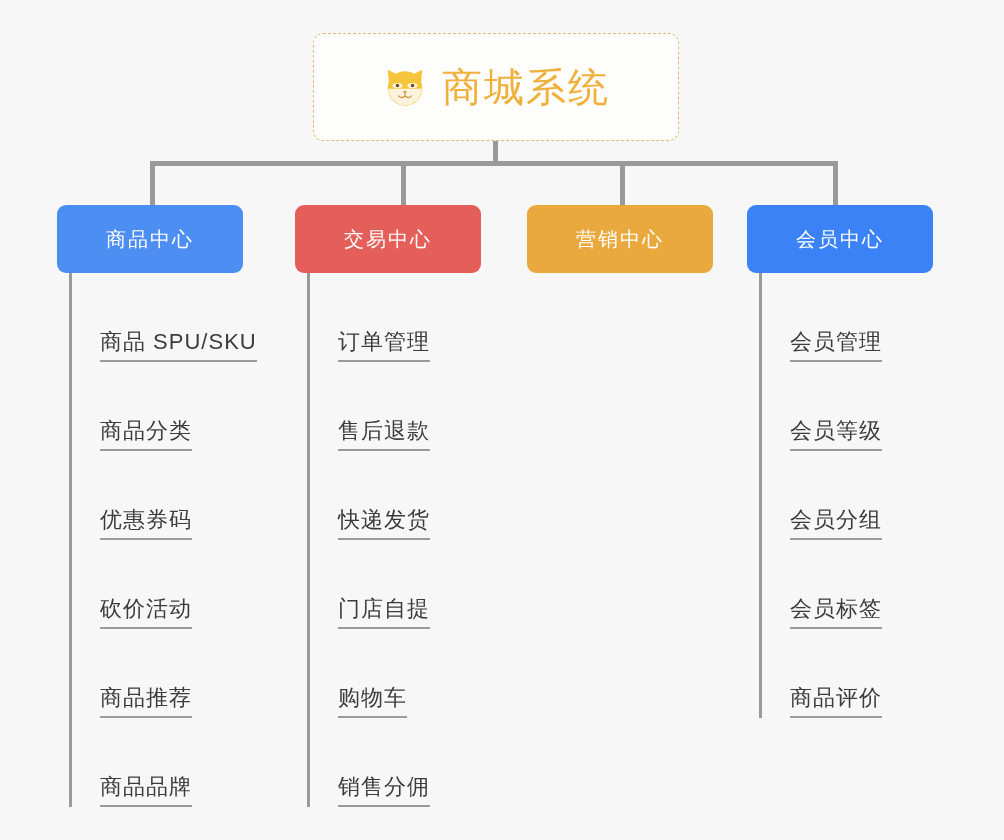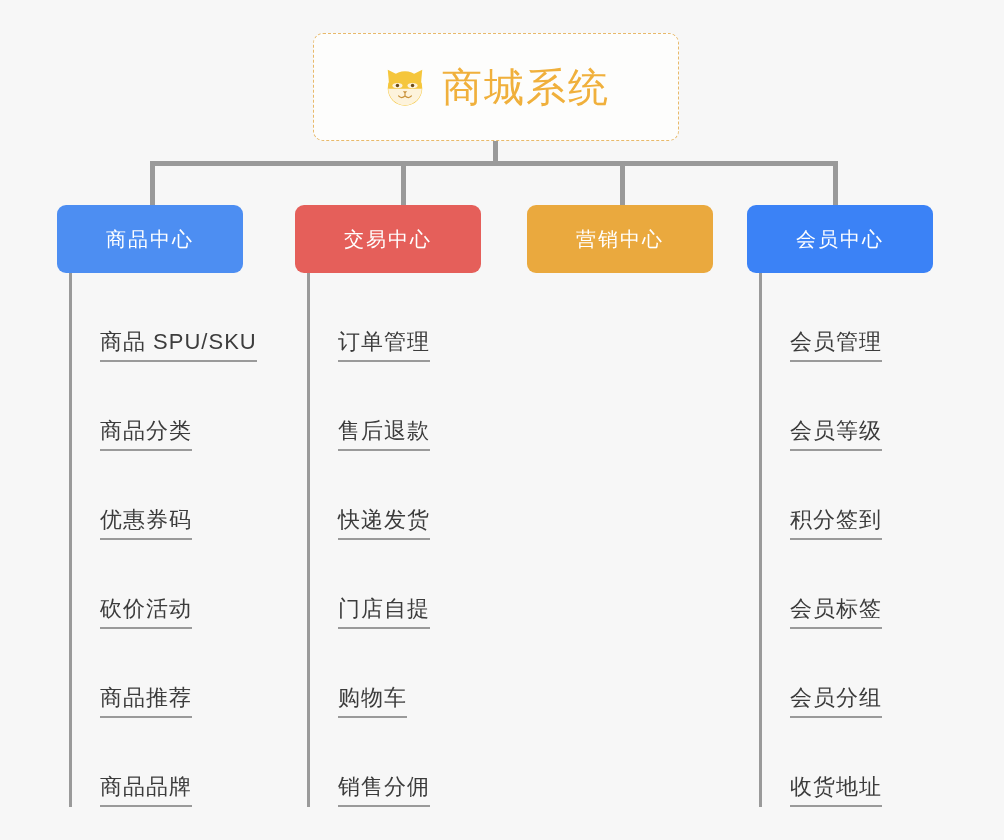--- a/index.html
+++ b/index.html
@@ -224,27 +224,24 @@
       <span>会员中心</span>
     </div>
     <div class="branch-body">
       <div class="leaf">
           <span class="leaf-label">会员管理</span>
         </div>
       <div class="leaf">
           <span class="leaf-label">会员等级</span>
         </div>
       <div class="leaf">
-          <span class="leaf-label">积分签到</span>
+          <span class="leaf-label">会员分组</span>
         </div>
       <div class="leaf">
           <span class="leaf-label">会员标签</span>
         </div>
       <div class="leaf">
-          <span class="leaf-label">会员分组</span>
-        </div>
-      <div class="leaf">
-          <span class="leaf-label">收货地址</span>
+          <span class="leaf-label">商品评价</span>
         </div>
     </div>
   </div>
 
 </div>
 
 </body></html>

